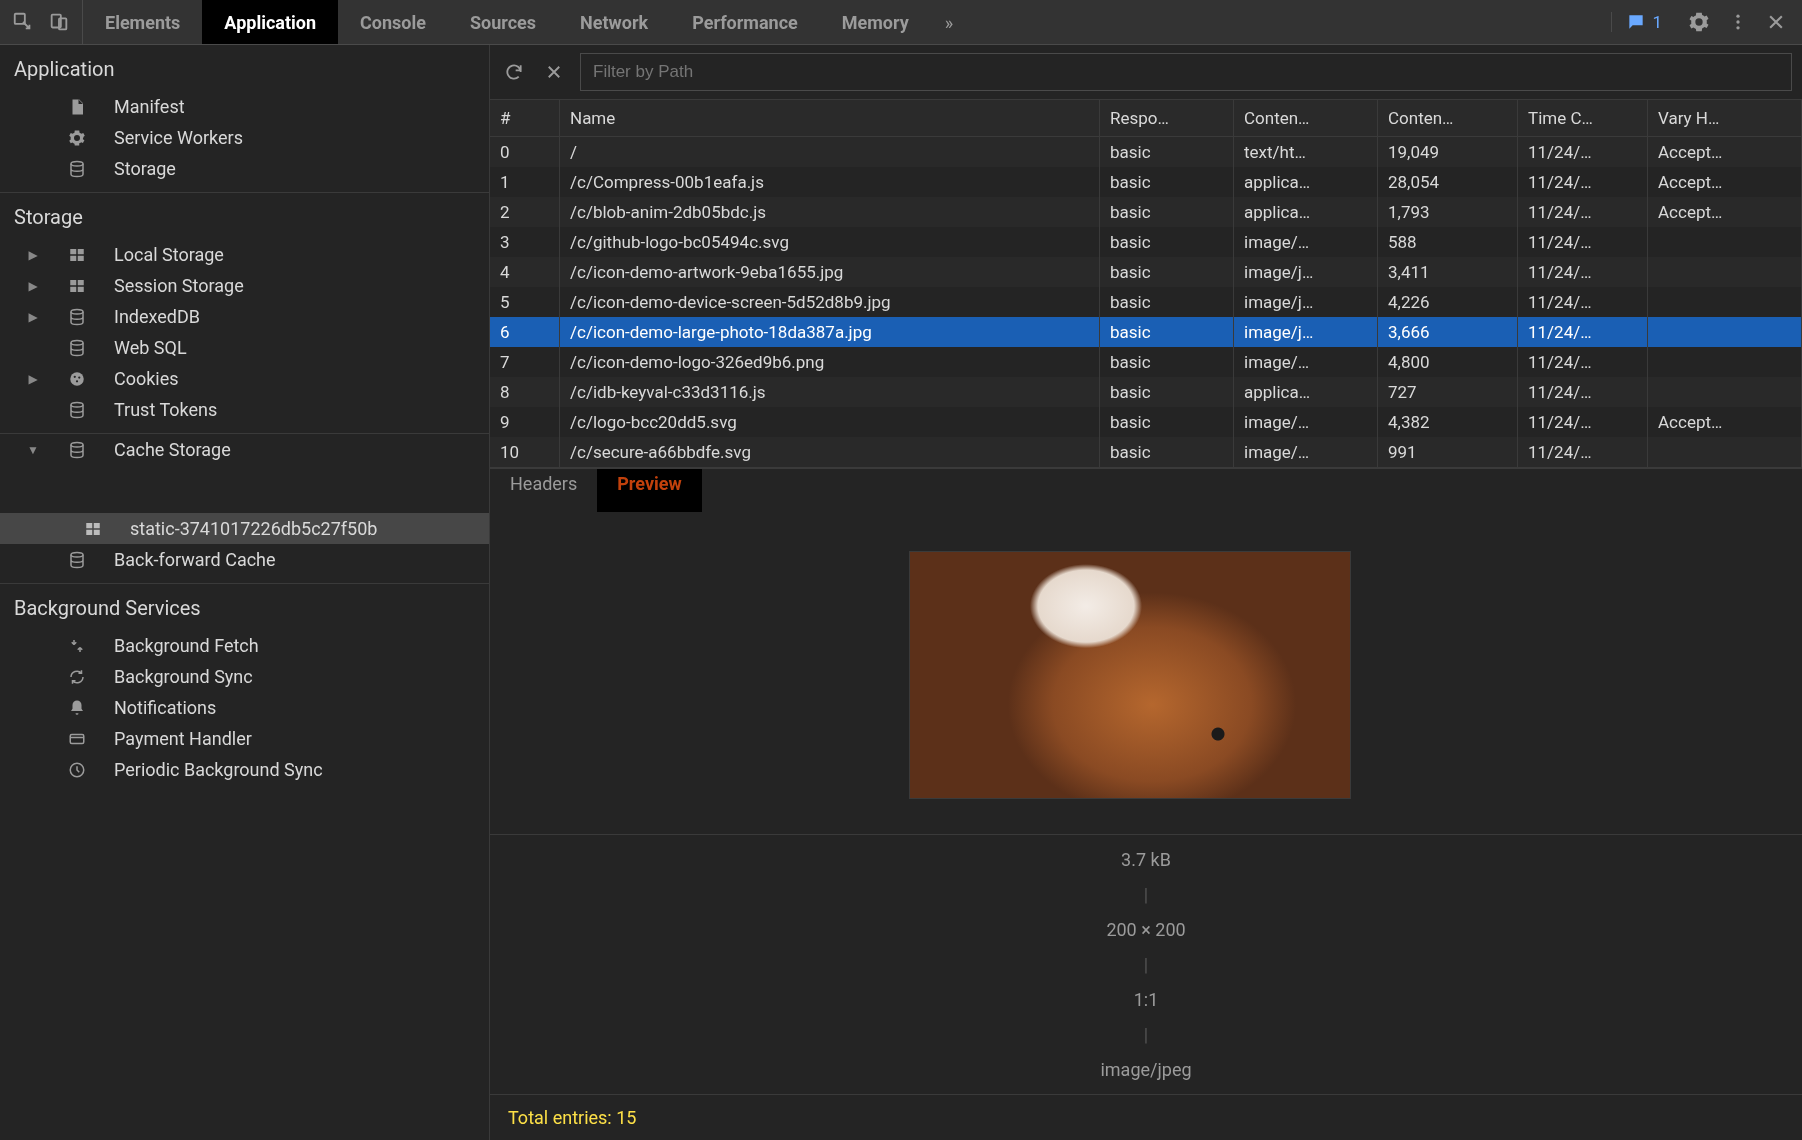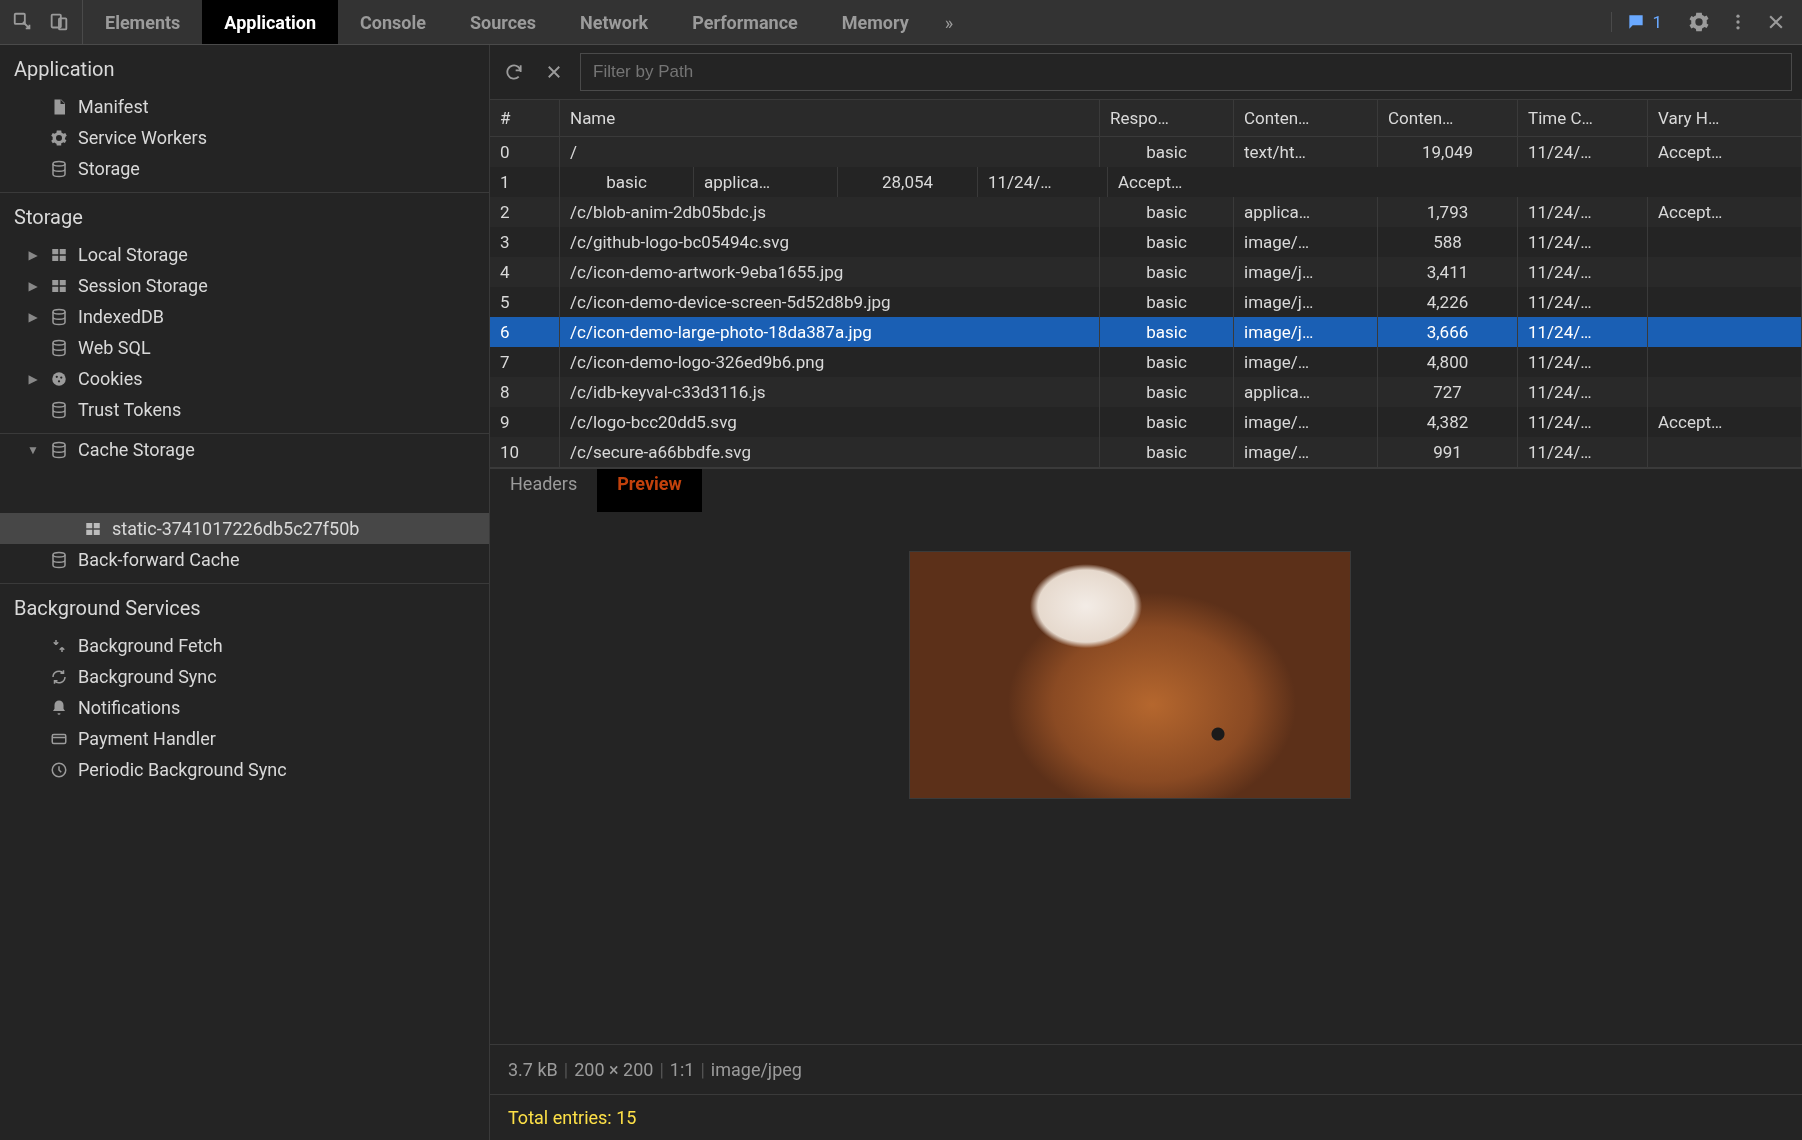--- a/index.html
+++ b/index.html
@@ -64,21 +64,21 @@
 }
 .section-header {
   padding: 12px 14px 10px 14px;
   color: #d9d9d9;
   font-size: 20px;
 }
 .tree-item {
   display: flex;
   align-items: center;
   padding: 5px 14px 5px 26px;
-  gap: 8px;
+  gap: 26px;
   cursor: pointer;
   font-size: 18px;
 }
 .tree-item.sub2 { padding-left: 82px; margin-top: 48px; }
 .tree-item.selected { background: #474747; }
 .tree-arrow {
   width: 14px;
   display: flex;
   align-items: center;
   justify-content: center;
@@ -133,21 +133,21 @@
 .tr.selected .td { color: #fff; }
 .td {
   padding: 5px 10px;
   border-right: 1px solid #3a3a3a;
   color: #d9d9d9;
   overflow: hidden;
   white-space: nowrap;
   text-overflow: ellipsis;
   font-size: 17px;
 }
-.td.num { text-align: center; }
+.td.num { text-align: left; }
 .col-idx  { width: 70px; }
 .col-name { width: 540px; }
 .col-resp { width: 134px; }
 .col-ctype{ width: 144px; }
 .col-clen { width: 140px; }
 .col-time { width: 130px; }
 .col-vary { flex: 1; }
 .detail-tabs {
   display: flex;
   border-top: 1px solid #3a3a3a;
@@ -179,25 +179,26 @@
   background:
     radial-gradient(circle at 70% 74%, #1a1a1a 6px, transparent 7px),
     radial-gradient(ellipse 80px 60px at 40% 22%, #f3ece6 0%, #e6d9cd 60%, transparent 70%),
     radial-gradient(ellipse 180px 140px at 55% 62%, #b5672e 0%, #8a4a23 55%, #5c3019 80%),
     linear-gradient(135deg, #2a5a21 0%, #3d7a2f 25%, #2f6327 55%, #254d1e 100%);
   box-shadow: 0 0 0 1px #3a3a3a;
 }
 .status-line {
   padding: 14px 18px;
   display: flex;
-  gap: 6px;
+  gap: 14px;
   align-items: center;
   color: #9b9b9b;
   font-size: 18px;
   border-top: 1px solid #3a3a3a;
+  flex-direction: column;
 }
 .status-sep { color: #555; }
 .footer {
   padding: 12px 18px;
   color: #fde047;
   border-top: 1px solid #3a3a3a;
   font-size: 18px;
 }
 svg { display: block; }
 </style>
@@ -472,20 +473,21 @@
             <div class="td col-idx">0</div>
             <div class="td col-name">/</div>
             <div class="td col-resp num">basic</div>
             <div class="td col-ctype">text/ht…</div>
             <div class="td col-clen num">19,049</div>
             <div class="td col-time">11/24/…</div>
             <div class="td col-vary">Accept…</div>
           </div>
           <div class="tr odd">
             <div class="td col-idx">1</div>
+            <div class="td col-name">/c/Compress-00b1eafa.js</div>
             <div class="td col-resp num">basic</div>
             <div class="td col-ctype">applica…</div>
             <div class="td col-clen num">28,054</div>
             <div class="td col-time">11/24/…</div>
             <div class="td col-vary">Accept…</div>
           </div>
           <div class="tr even">
             <div class="td col-idx">2</div>
             <div class="td col-name">/c/blob-anim-2db05bdc.js</div>
             <div class="td col-resp num">basic</div>

